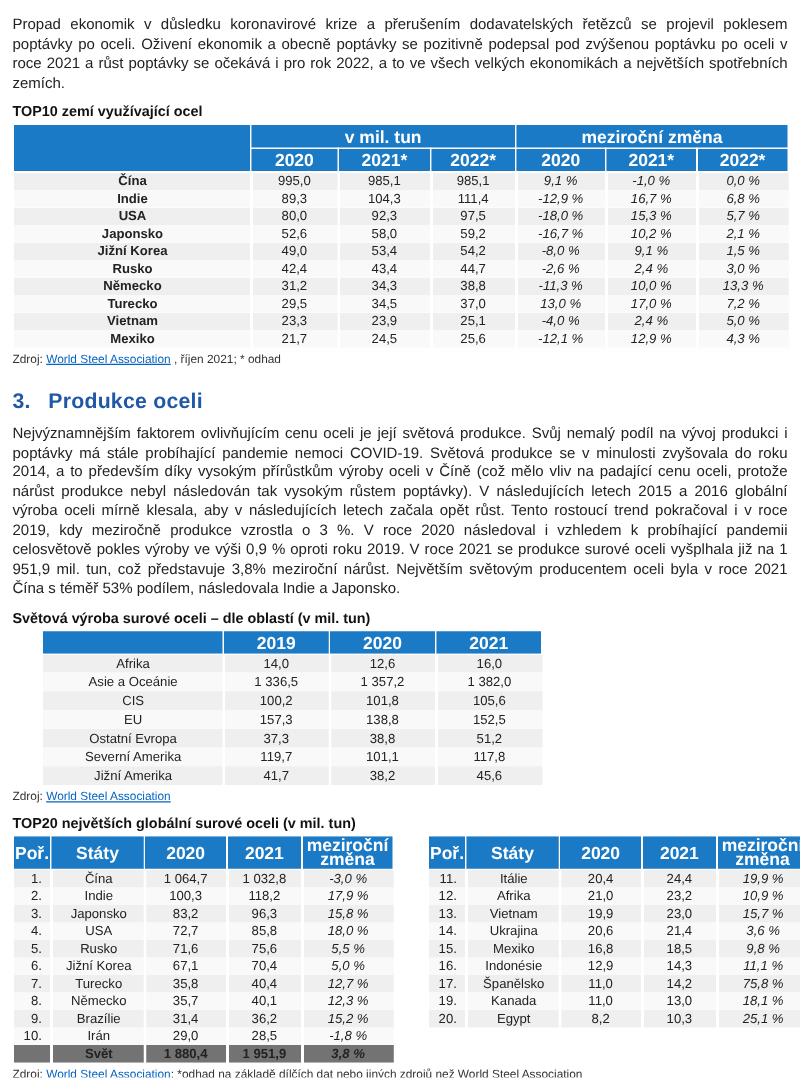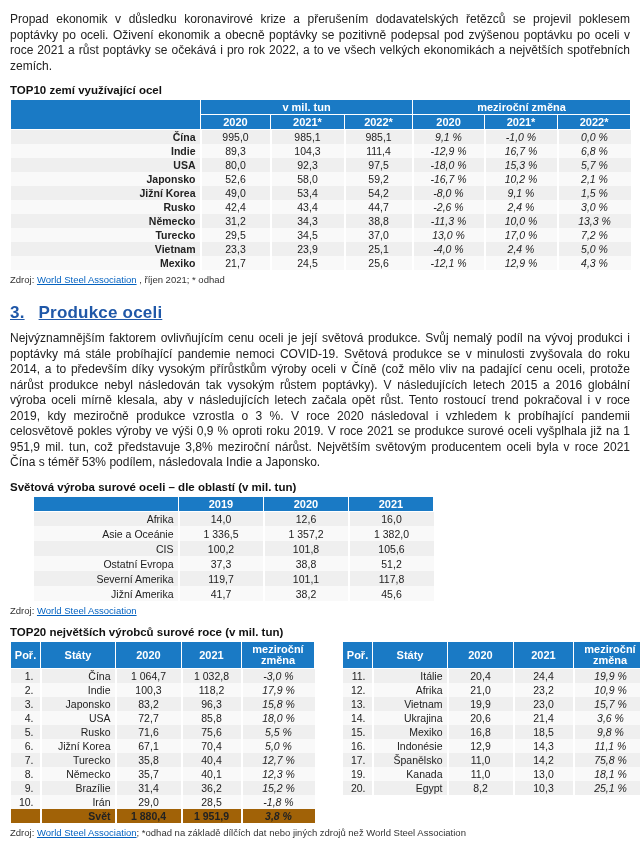--- a/index.html
+++ b/index.html
@@ -12,44 +12,44 @@
   }
   .para {
     font-size:12px; line-height:15.5px; text-align:justify; color:#222;
   }
   .tbl-title {
     font-size:11.5px; font-weight:bold; color:#111;
     margin-top:10px; margin-bottom:3px;
   }
   .section-heading {
     color:#2058a8; font-weight:bold; font-size:17px;
-    margin:18px 0 8px 0; letter-spacing:.2px;text-decoration:underline;
+    margin:18px 0 8px 0; letter-spacing:.2px;
   }
   .section-heading .sec-num { margin-right:14px; }
   table { border-collapse:collapse; table-layout:fixed; }
   th, td { overflow:hidden; white-space:nowrap; }
   
   .data-table th {
-    background:#1a7ac5; color:#ffffff; font-weight:bold; font-size:11px;
+    background:#1a7ac5; color:#ffffff; font-weight:bold; font-size:14px;
     text-align:center; padding:1px 2px; border:1px solid #ffffff;
   }
   .data-table td {
     font-size:10.5px; padding:1px 4px; border-left:2px solid #ffffff;
     text-align:center; color:#222; height:14px;
   }
   .data-table td:first-child { border-left:none; }
   .data-table tbody tr:nth-child(odd)  { background:#efefef; }
   .data-table tbody tr:nth-child(even) { background:#f9f9f9; }
-  .data-table td.name { text-align:right; padding-left:6px; }
+  .data-table td.name { text-align:center; padding-left:6px; }
   .data-table td.bold-name { font-weight:bold; }
   .pct { font-style:italic; }
   .pos { color:#79a164; }
   .neg { color:#c05b5b; }
   .rank { text-align:right !important; padding-right:6px !important; }
-  tr.total td { font-weight:bold; background:#a16207; }
+  tr.total td { font-weight:bold; background:#737373; }
   .source-line { font-size:9.5px; color:#333; margin:4px 0 0 0; }
   .source-line a { color:#0563c1; text-decoration:underline; cursor:pointer; }
   
   #table1 { width:620px; margin-top:2px; }
   
   #table2 { width:400px; margin-top:2px;margin-left:23px; }
   #table2 td { height:15px; }
   
   .twin-wrap { display:flex; gap:27px; margin-top:2px; align-items:flex-start; }
   .twin { width:304px; }
@@ -225,20 +225,26 @@
     <td>1 382,0</td>
   </tr>
 
   <tr>
     <td class="name">CIS</td>
     <td>100,2</td>
     <td>101,8</td>
     <td>105,6</td>
   </tr>
 
+  <tr>
+    <td class="name">EU</td>
+    <td>157,3</td>
+    <td>138,8</td>
+    <td>152,5</td>
+  </tr>
 
   <tr>
     <td class="name">Ostatní Evropa</td>
     <td>37,3</td>
     <td>38,8</td>
     <td>51,2</td>
   </tr>
 
 
   <tr>
@@ -251,21 +257,21 @@
   <tr>
     <td class="name">Jižní Amerika</td>
     <td>41,7</td>
     <td>38,2</td>
     <td>45,6</td>
   </tr>
 </tbody>
 </table>
 <p class="source-line"><span>Zdroj: </span><a>World Steel Association</a></p>
 
-<div class="tbl-title">TOP20 největších výrobců surové roce (v mil. tun)</div>
+<div class="tbl-title">TOP20 největších globální surové oceli (v mil. tun)</div>
 <div class="twin-wrap">
   <table class="data-table twin">
     <colgroup>
       <col style="width:30px">
         <col style="width:75px">
         <col style="width:66px">
         <col style="width:60px">
         <col style="width:73px">
     </colgroup>
     <thead>

